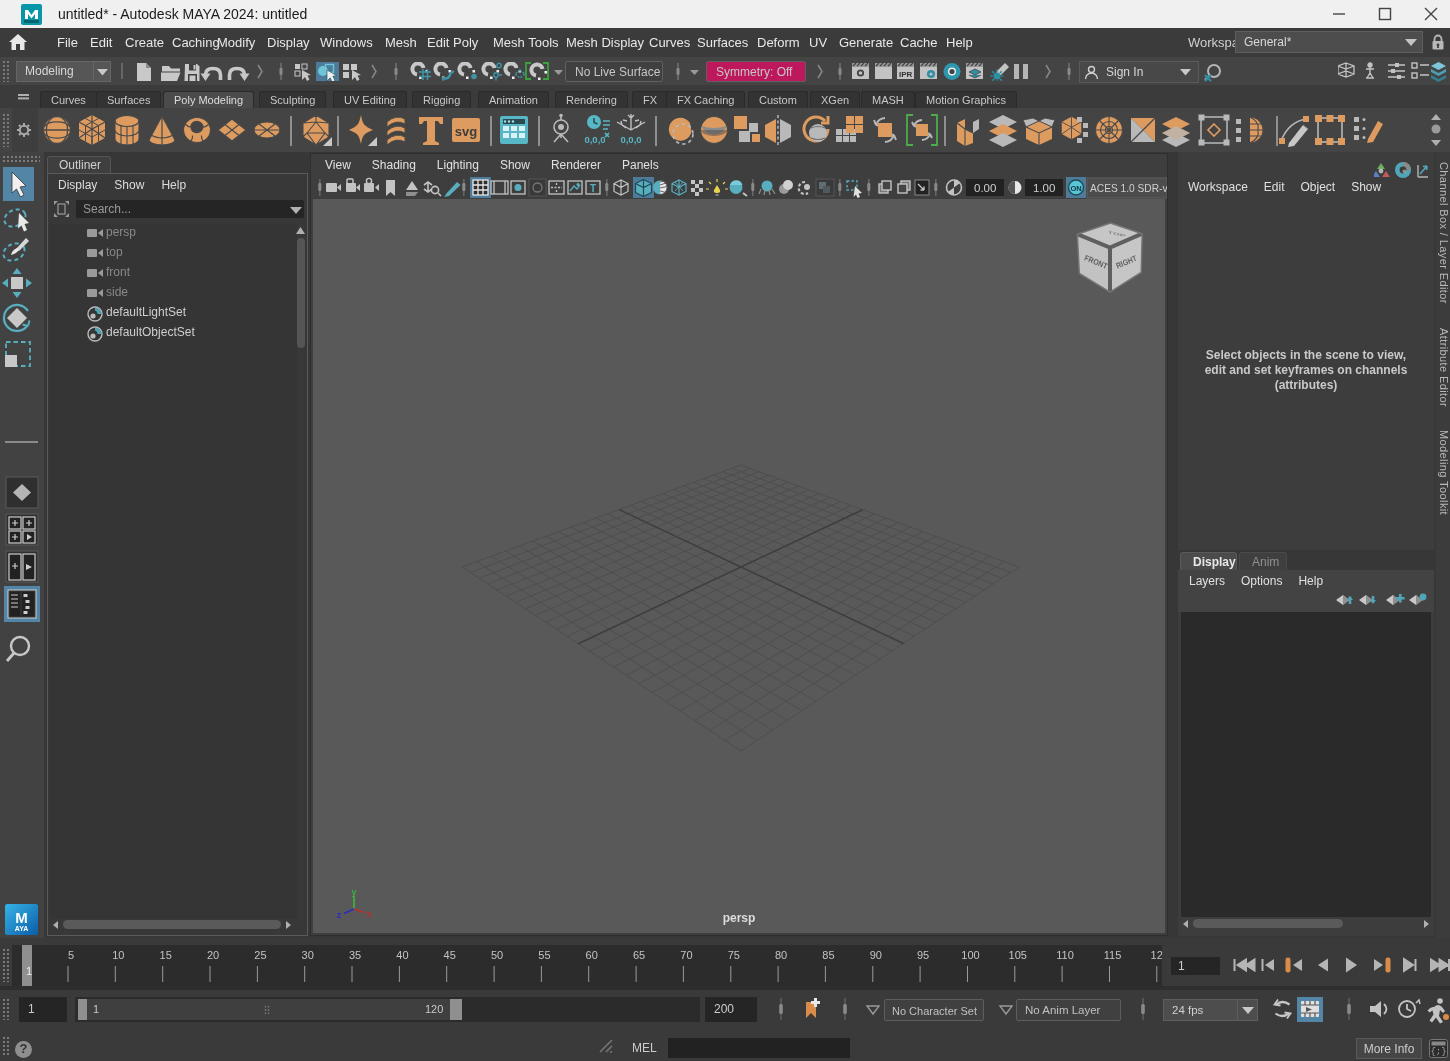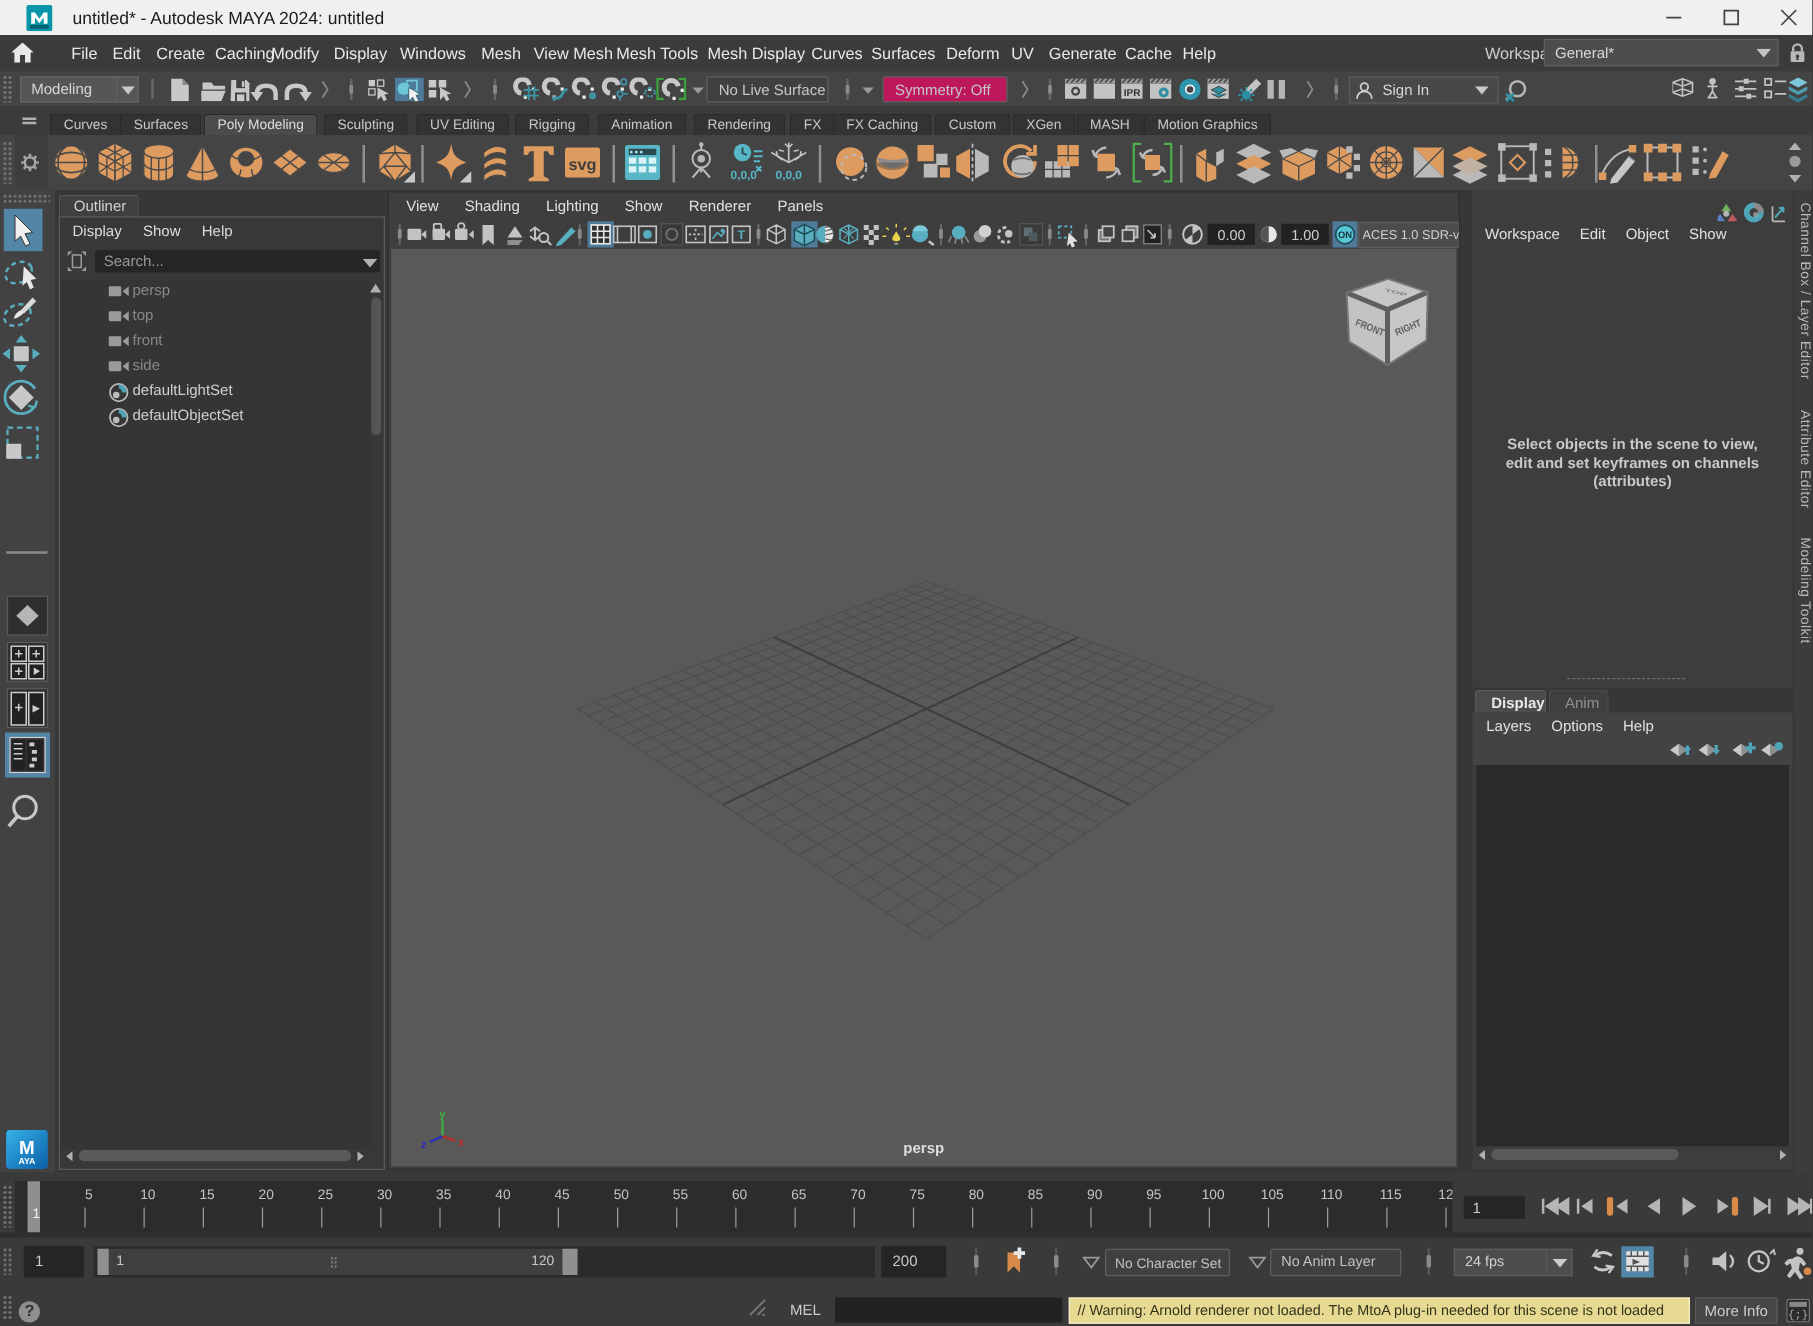--- a/index.html
+++ b/index.html
@@ -99,21 +99,21 @@
         <path d="M9 0 L18 8 L15.5 8 L15.5 16 L11 16 L11 10 L7 10 L7 16 L2.5 16 L2.5 8 L0 8 Z" fill="#e8e8e8"></path>
       </svg>
     <span class="mi" style="left:37px">File</span>
     <span class="mi" style="left:70px">Edit</span>
     <span class="mi" style="left:105px">Create</span>
     <span class="mi" style="left:152px">Caching</span>
     <span class="mi" style="left:197px">Modify</span>
     <span class="mi" style="left:247px">Display</span>
     <span class="mi" style="left:300px">Windows</span>
     <span class="mi" style="left:365px">Mesh</span>
-    <span class="mi" style="left:407px">View Mesh</span>
+    <span class="mi" style="left:407px">Edit Poly</span>
     <span class="mi" style="left:473px">Mesh Tools</span>
     <span class="mi" style="left:546px">Mesh Display</span>
     <span class="mi" style="left:629px">Curves</span>
     <span class="mi" style="left:677px">Surfaces</span>
     <span class="mi" style="left:737px">Deform</span>
     <span class="mi" style="left:789px">UV</span>
     <span class="mi" style="left:819px">Generate</span>
     <span class="mi" style="left:880px">Cache</span>
     <span class="mi" style="left:926px">Help</span>
     <span class="mi" style="left:1168px;color:#cfcfcf">Workspace:</span>
@@ -1137,21 +1137,20 @@
   </div>
 
   <div id="statusline" class="abs">
     <div class="abs" style="left:2px;top:6px;width:8px;height:20px;background-image:radial-gradient(#7a7a7a 1px, transparent 1.2px);background-size:4px 4px"></div>
     <div class="abs" style="left:15px;top:11px;width:17px;height:17px;border-radius:50%;background:#8f8f8f;color:#333;font-size:13px;font-weight:bold;text-align:center;padding-top:0px">?</div>
     <svg class="abs" style="left:598px;top:8px" width="16" height="16">
         <path d="M14 2 L2 14 M14 8 L8 14 M14 14 l-2 0" stroke="#777" stroke-width="1.5"></path>
       </svg>
     <div class="abs" style="left:632px;top:11px;color:#cccccc;font-size:12px">MEL</div>
     <div class="abs" style="left:668px;top:8px;width:182px;height:20px;background:#222222"></div>
-    <div class="abs" style="left:855px;top:8px;width:497px;height:21px;background:#e6da93;border:1px solid #f5f0c8;color:#33331a;font-size:11.5px;padding:4px 0 0 6px;white-space:nowrap;overflow:hidden">// Warning: Arnold renderer not loaded. The MtoA plug-in needed for this scene is not loaded</div>
     <div class="abs" style="left:1356px;top:8px;width:66px;height:21px;background:#464646;border:1px solid #5a5a5a;color:#cccccc;font-size:12px;text-align:center;padding-top:3px">More Info</div>
     <svg class="abs" style="left:1429px;top:9px" width="19" height="19" viewBox="0 0 19 19">
         <rect x="0.5" y="0.5" width="18" height="18" rx="2" fill="#2c2c2c" stroke="#777"></rect>
         <rect x="2.5" y="2.5" width="14" height="4" fill="#888"></rect>
         <text x="9.5" y="15" font-size="9" fill="#aaa" text-anchor="middle" font-family="Liberation Mono">{;}</text>
       </svg>
   </div>
 
 </div>
 

